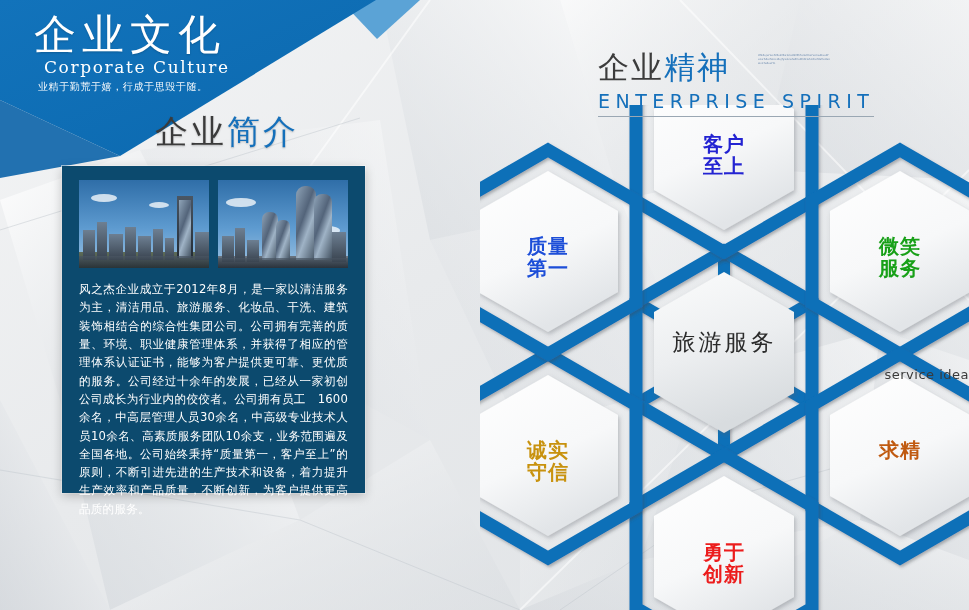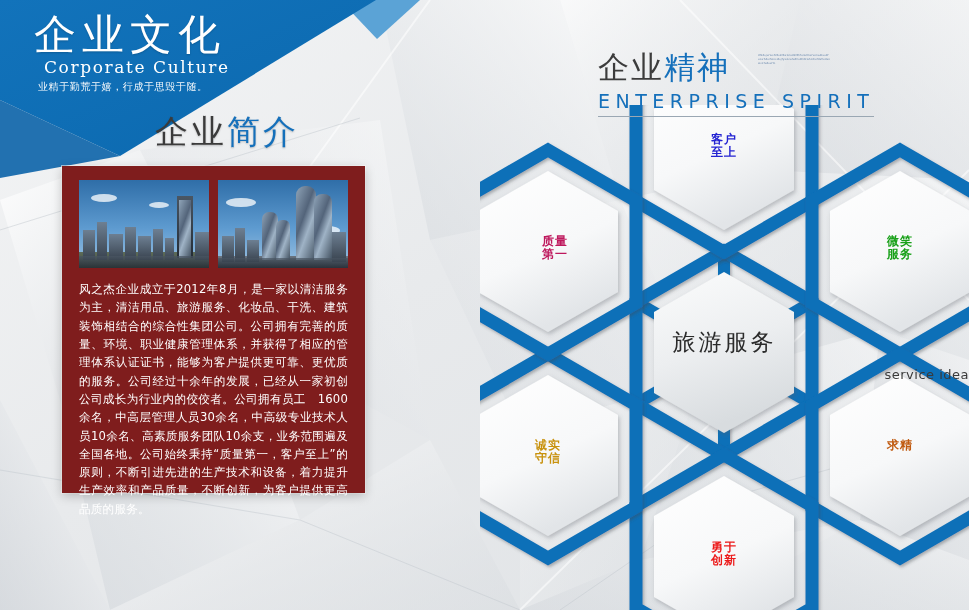--- a/index.html
+++ b/index.html
@@ -31,21 +31,21 @@
     position:absolute;left:155px;top:115px;z-index:6;
     font-size:33px;letter-spacing:3px;line-height:1;white-space:nowrap;
     text-shadow:0 1px 2px rgba(0,0,0,.22);
   }
   #intro-heading .dark{color:#3b3b3b;}
   #intro-heading .blue{color:#1570bb;}
 
   
   #info-card{
     position:absolute;left:62px;top:166px;width:303px;height:327px;z-index:6;
-    background:#7f1d1d;
+    background:#0c4a6e;
     box-shadow:0 3px 10px rgba(0,0,0,.22), 0 0 0 1px rgba(255,255,255,.55);
   }
   #photo-row{display:flex;gap:9px;padding:14px 17px 0 17px;}
   .photo{width:132px;height:88px;position:relative;overflow:hidden;border:0;}
   .photo .sky{position:absolute;inset:0;background:linear-gradient(180deg,#2f6ea8 0%,#5e9bd0 55%,#9dc2e2 100%);}
   .bldg{position:absolute;bottom:0;background:linear-gradient(180deg,#6d7f92 0%,#38424e 100%);}
   .bldg.glass{background:linear-gradient(110deg,#8fa4b8 0%,#53647a 40%,#9fb3c6 60%,#41505f 100%);}
   .bldg.dark{background:linear-gradient(180deg,#4a5663 0%,#242c35 100%);}
   .ground{position:absolute;left:0;right:0;bottom:0;height:16px;background:linear-gradient(180deg,#5d6b58 0%,#3c4a3c 100%);}
   .cloud{position:absolute;background:rgba(255,255,255,.75);border-radius:50%;}
@@ -68,21 +68,21 @@
     position:absolute;left:160px;top:2px;width:72px;
     font-size:2.6px;line-height:1.5;color:#4a6f9c;opacity:.85;
     word-break:break-all;letter-spacing:.15px;
   }
 
   
   #hex-cluster{position:absolute;left:480px;top:105px;width:489px;height:505px;z-index:5;}
   #hex-cluster svg{display:block;}
   .hex-label{
     position:absolute;text-align:center;line-height:1.12;
-    font-size:12px;font-weight:700;white-space:nowrap;
+    font-size:20px;font-weight:700;white-space:nowrap;
     letter-spacing:1px;pointer-events:none;
   }
   #center-cn{
     position:absolute;width:100%;text-align:center;
     font-size:23px;color:#2b2b2b;letter-spacing:3px;font-weight:400;
   }
   #center-en{
     position:absolute;width:100%;text-align:center;
     font-size:13px;color:#3a3a3a;letter-spacing:.5px;
   }
@@ -297,20 +297,20 @@
   <div class="hex-label" style="left:184px;top:436px;width:120px;color:#ec1c1c;">
     <div>勇于</div>
     <div>创新</div>
   </div>
 
   <div class="hex-label" style="left:8px;top:334px;width:120px;color:#c8920e;">
     <div>诚实</div>
     <div>守信</div>
   </div>
 
-  <div class="hex-label" style="left:15px;top:130px;width:120px;color:#be185d;">
+  <div class="hex-label" style="left:8px;top:130px;width:120px;color:#1d4ed8;">
     <div>质量</div>
     <div>第一</div>
   </div>
 
   <div id="center-cn" style="left:0;top:222px;">旅游服务</div>
   <div id="center-en" style="left:0;top:262px;text-align:right;">service idea</div>
 </div>
 
 </body></html>

